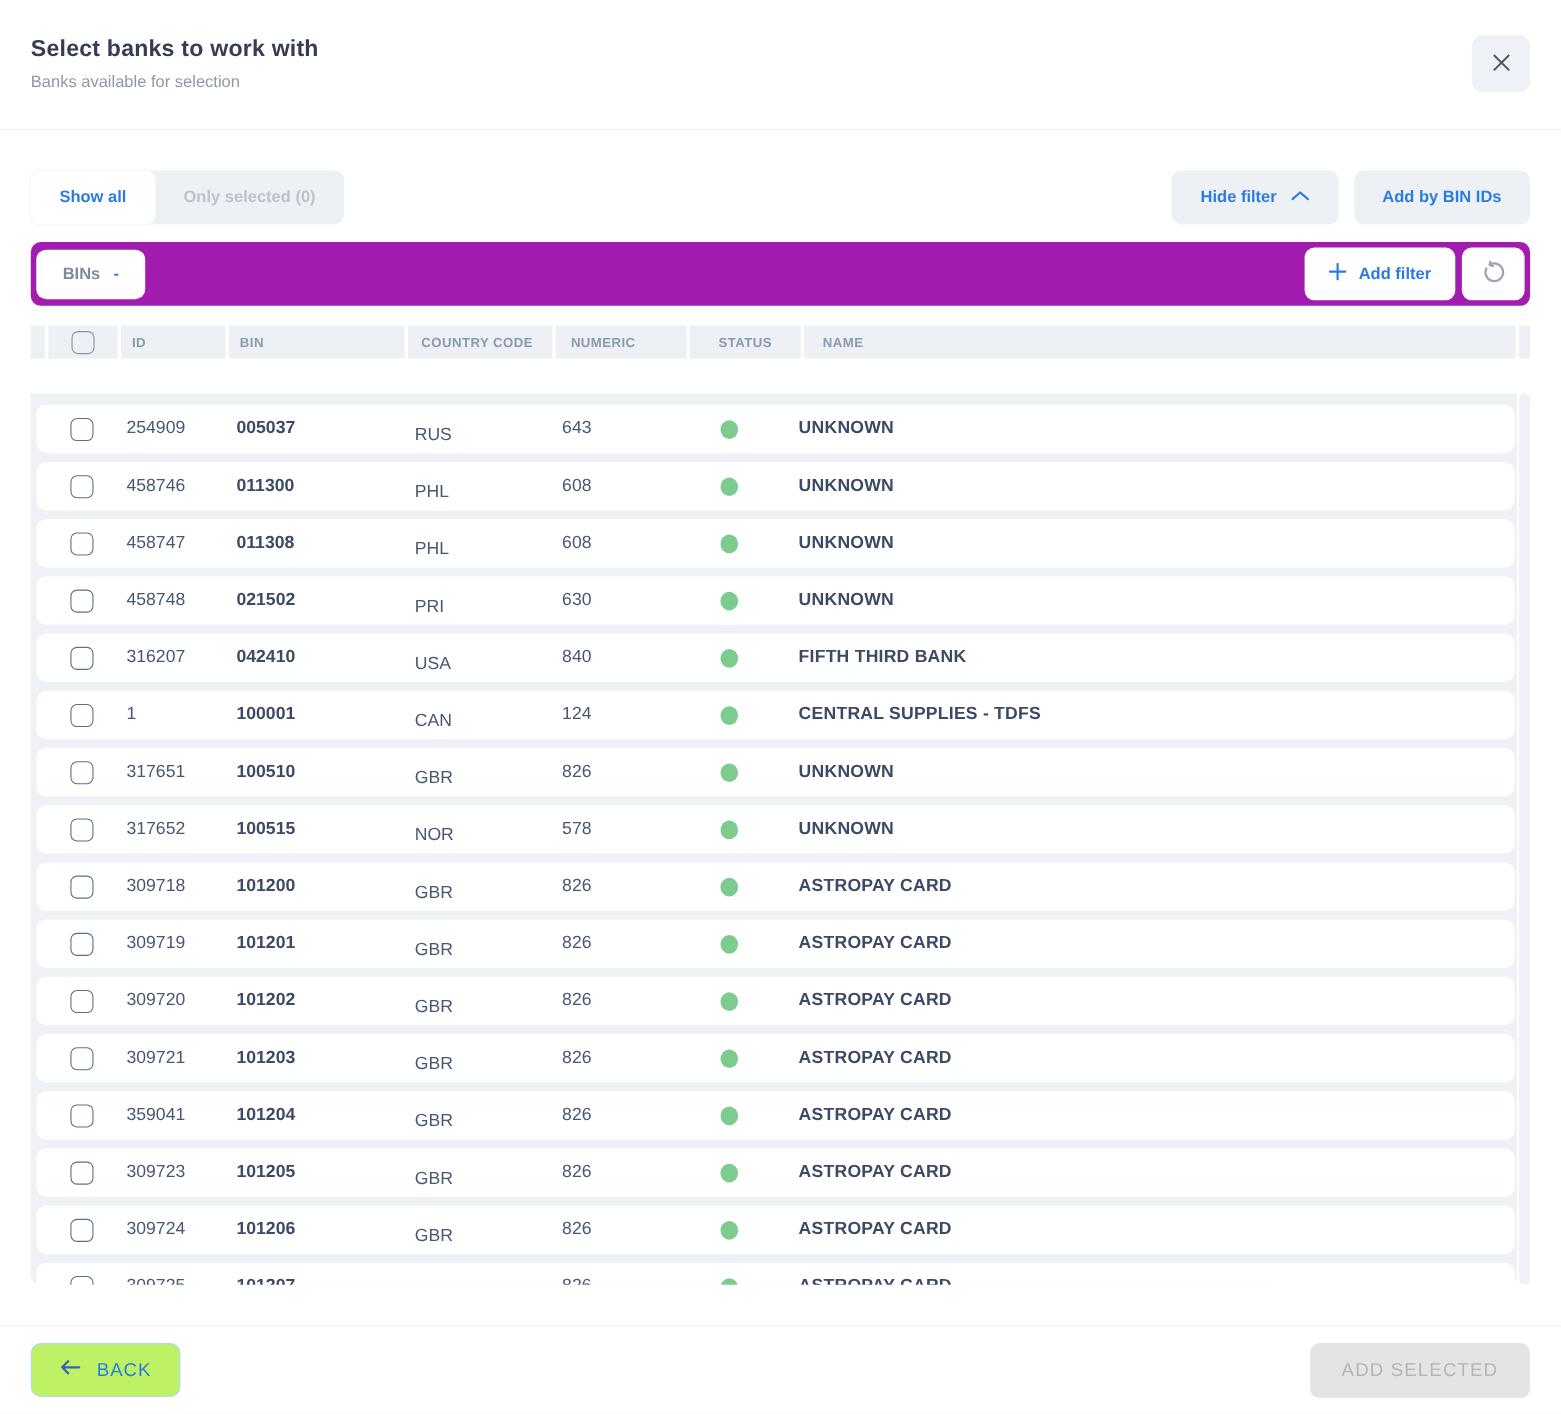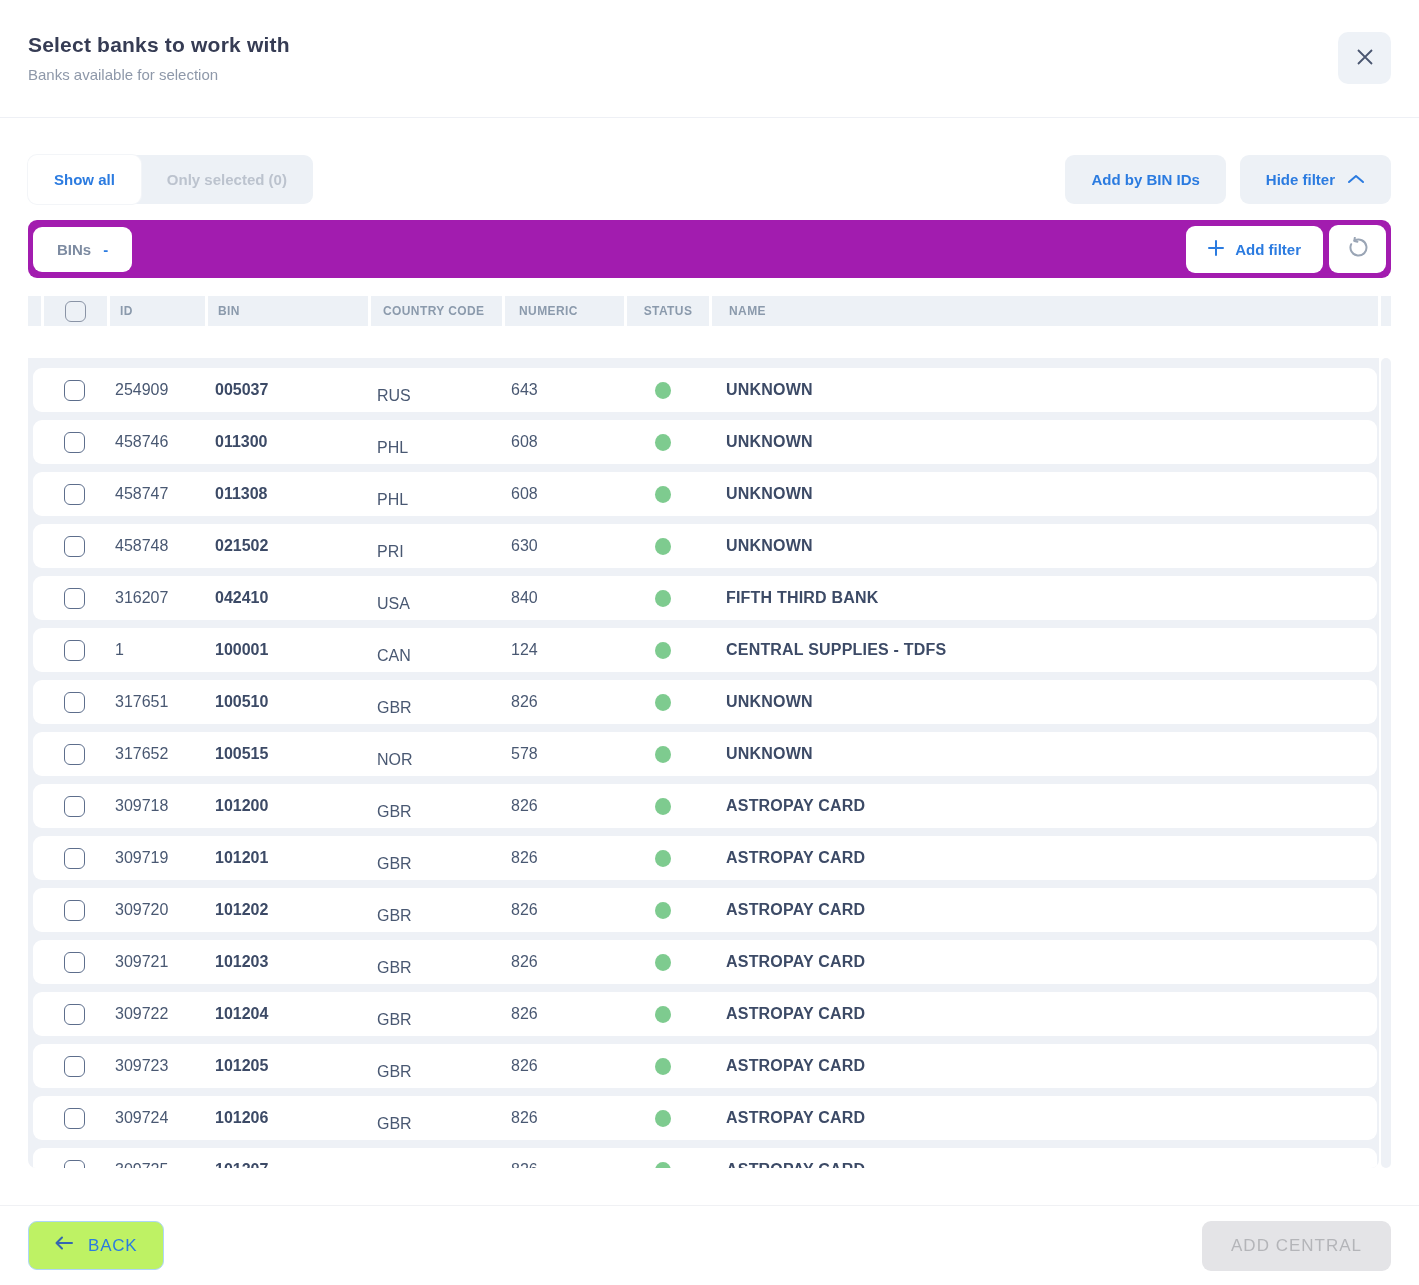--- a/index.html
+++ b/index.html
@@ -45,21 +45,21 @@
   .table-area { margin: 18px 28px 0 28px; display: flex; flex-direction: column; gap: 28px; }
   .thead { display: flex; height: 30px; }
   .th { background: #edf1f6; display: flex; align-items: center; margin-right: 3px;
     font-size: 12px; font-weight: bold; color: #8b9aac; letter-spacing: 0.4px; }
   .th-lead   { width: 13px; }
   .th-check  { width: 63px; justify-content: center; }
   .th-id     { width: 95px; padding-left: 10px; }
   .th-bin    { width: 160px; padding-left: 10px; }
   .th-country{ width: 131px; padding-left: 12px; }
   .th-numeric{ width: 119px; padding-left: 14px; }
-  .th-status { width: 82px; justify-content: center; }
+  .th-status { width: 101px; justify-content: center; }
   .th-name   { flex: 1; padding-left: 17px; }
   .th-scroll { width: 10px; margin-right: 0; }
   .hdr-checkbox { width: 21px; height: 21px; border: 1.5px solid #8a94a6; border-radius: 6px;
     background: transparent; cursor: pointer; }
 
   .table-wrap { display: flex; margin-top: 4px; height: 810px; }
   .rows-clip { flex: 1; background: #eef1f6; border-radius: 0 0 8px 8px; overflow: hidden;
     padding: 10px 2px 0 5px; }
   .scroll-track { width: 10px; margin-left: 2px; background: #eef1f6; border-radius: 6px; cursor: pointer; }
 
@@ -105,29 +105,29 @@
 
   <div class="toolbar">
     <div class="toolbar-left">
       <div class="toggle-group">
         <button class="toggle-btn active">Show all</button>
         <button class="toggle-btn">Only selected (0)</button>
       </div>
     </div>
     <div class="toolbar-right">
       <button class="flat-btn">
-        <span>Add by BIN IDs</span>
-      </button>
-      <button class="flat-btn">
         <span>Hide filter</span>
         <span>
           <svg width="18" height="12" viewBox="0 0 18 12">
               <polyline points="2,9 9,3 16,9" fill="none" stroke="#2b7be0" stroke-width="2" stroke-linecap="round" stroke-linejoin="round"></polyline>
             </svg>
         </span>
+      </button>
+      <button class="flat-btn">
+        <span>Add by BIN IDs</span>
       </button>
     </div>
   </div>
 
   <div class="filter-bar">
     <button class="chip">
       <span class="chip-label">BINs</span>
       <span class="chip-value">-</span>
     </button>
     <div class="filter-spacer"></div>
@@ -330,21 +330,21 @@
     <div class="cell c-status">
       <span class="status-dot"></span>
     </div>
     <div class="cell c-name">ASTROPAY CARD</div>
   </div>
 
   <div class="row">
     <div class="cell c-check">
       <span class="row-checkbox"></span>
     </div>
-    <div class="cell c-id">309722</div>
+    <div class="cell c-id">359041</div>
     <div class="cell c-bin">101204</div>
     <div class="cell c-country">GBR</div>
     <div class="cell c-numeric">826</div>
     <div class="cell c-status">
       <span class="status-dot"></span>
     </div>
     <div class="cell c-name">ASTROPAY CARD</div>
   </div>
 
   <div class="row">
@@ -395,16 +395,16 @@
 
   <div class="footer">
     <button class="back-btn">
       <span>
         <svg width="20" height="16" viewBox="0 0 20 16">
             <path d="M18 8 H3 M8 2.5 L2.5 8 L8 13.5" fill="none" stroke="#3566b0" stroke-width="2" stroke-linecap="round" stroke-linejoin="round"></path>
           </svg>
       </span>
       <span>BACK</span>
     </button>
-    <button class="add-selected-btn">ADD CENTRAL</button>
+    <button class="add-selected-btn">ADD SELECTED</button>
   </div>
 
 </div>
 
 </body></html>

